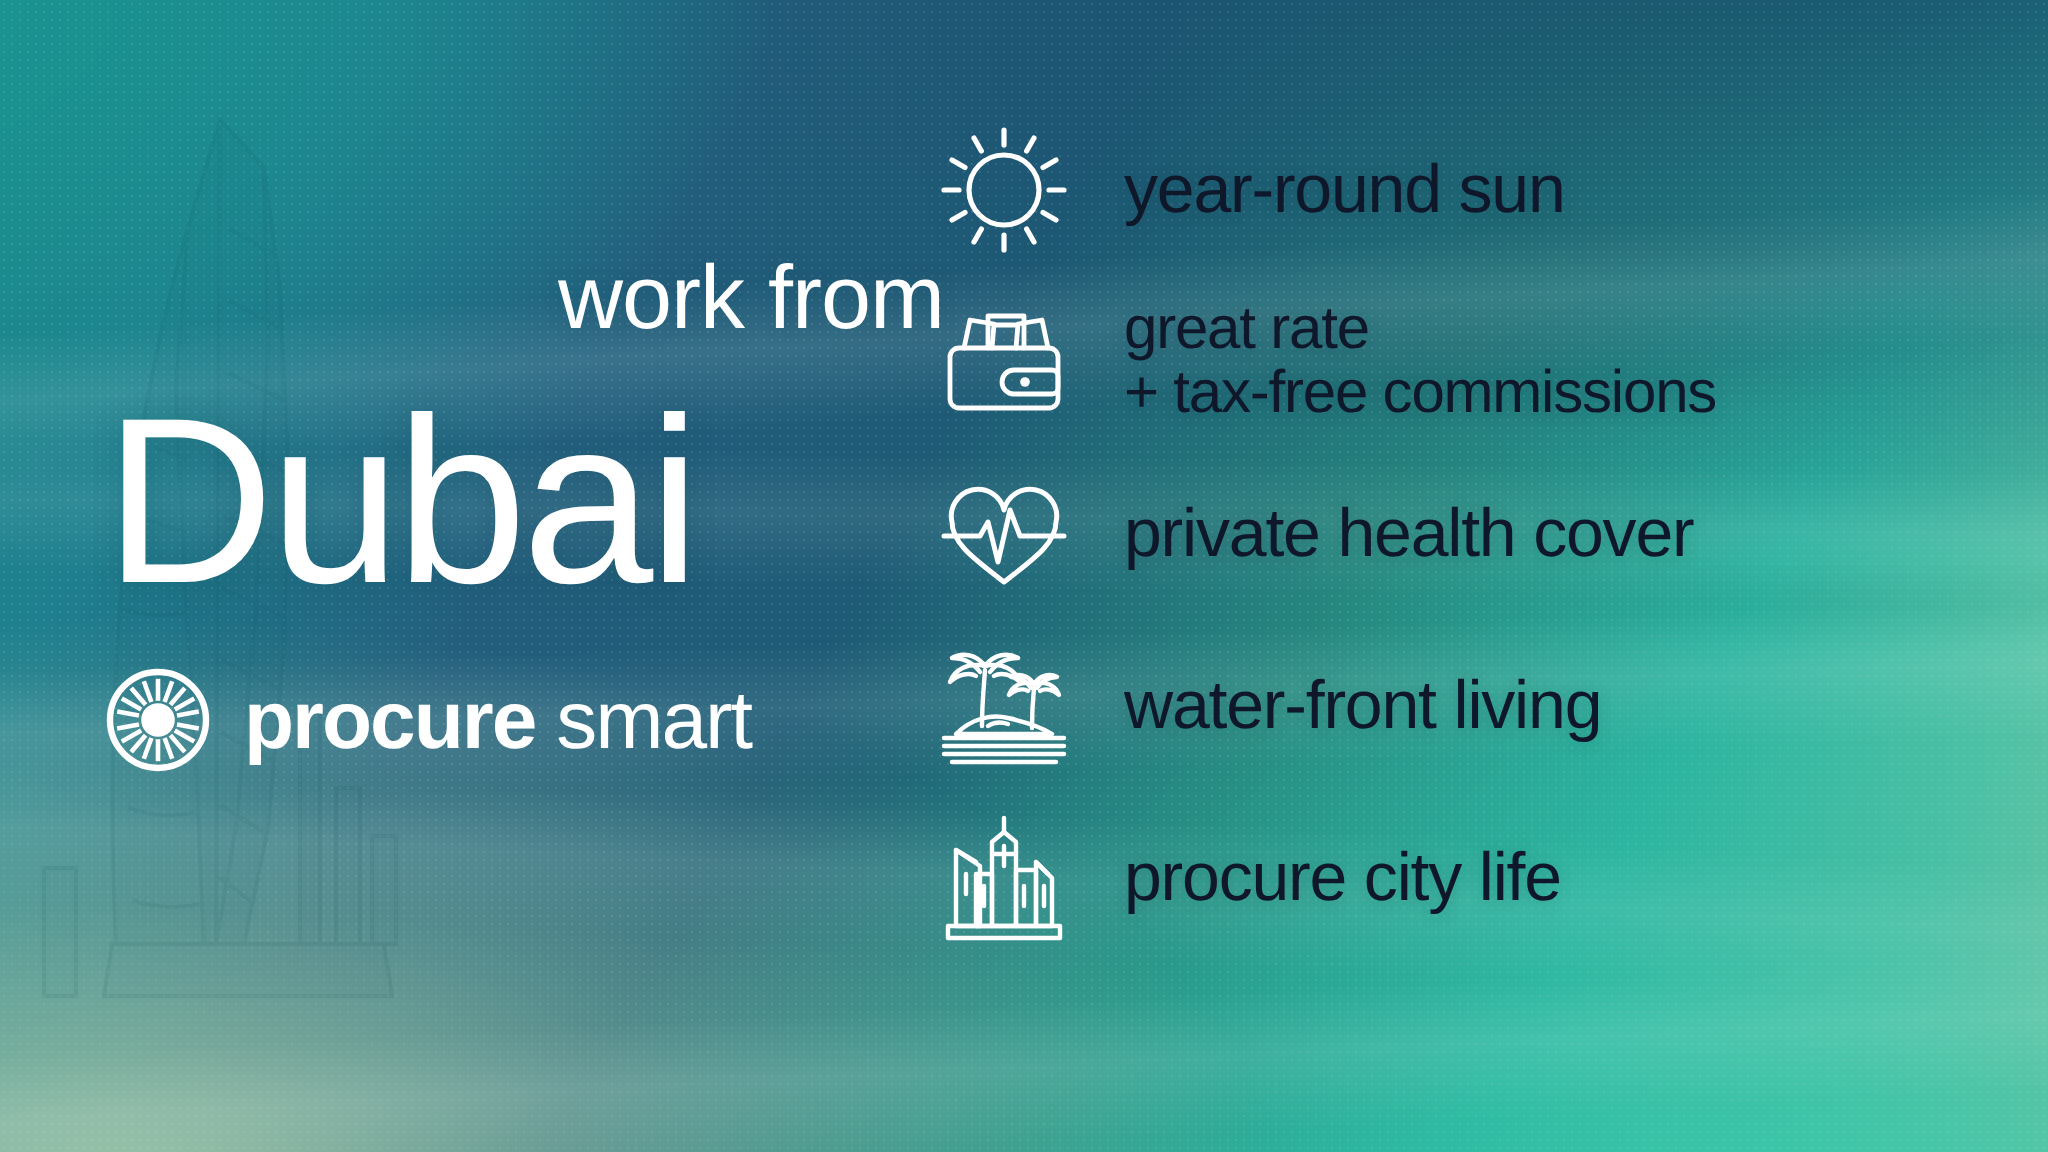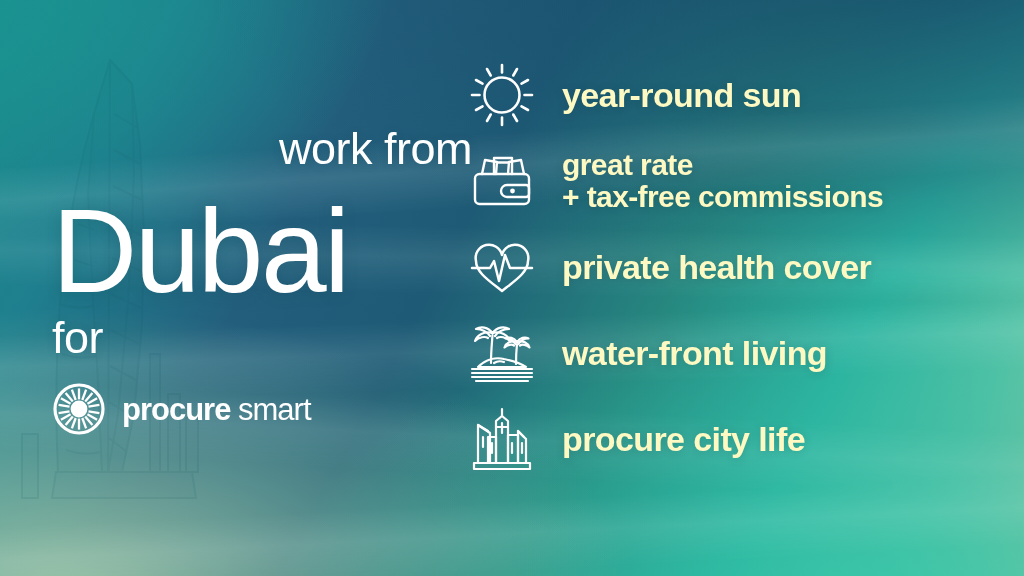--- a/index.html
+++ b/index.html
@@ -129,21 +129,21 @@
 
   .logo-row {
     display:flex;
     align-items:center;
     gap:16px;
     margin-top:22px;
   }
   .logo-mark { width:54px; height:54px; flex:none; }
   .logo-mark svg { width:100%; height:100%; display:block; }
   .wordmark {
-    font-size:31px;
+    font-size:41px;
     line-height:1;
     color:#fff;
     letter-spacing:-1px;
     white-space:nowrap;
   }
   .wm-bold { font-weight:700; }
   .wm-light { font-weight:300; }
 
   
   .benefits {
@@ -159,23 +159,23 @@
   }
   .b-icon {
     width:72px; height:72px;
     flex:none;
     display:flex;
     align-items:center;
     justify-content:center;
   }
   .b-icon svg { width:100%; height:100%; display:block; overflow:visible; }
   .b-label {
-    color:#fef9c3;
+    color:#0f172a;
     font-size:34px;
-    font-weight:700;
+    font-weight:400;
     line-height:1.08;
     letter-spacing:-0.6px;
     text-shadow:0 1px 8px rgba(10,60,70,.22);
   }
   .b-label.two-line { font-size:30px; }
   .b-label .l2 { display:block; }
 </style>
 </head>
 <body>
 
@@ -219,21 +219,20 @@
         <path d="M186 340 L198 340 L198 418 L186 418 Z" fill="#11545e" fill-opacity="0.16"></path>
         <path d="M204 364 L216 364 L216 418 L204 418 Z" fill="#11545e" fill-opacity="0.14"></path>
         <path d="M40 380 L56 380 L56 444 L40 444 Z" fill="#11545e" fill-opacity="0.14"></path>
       </g>
     </svg>
   </div>
 
   <div class="left-block">
     <div class="kicker">work from</div>
     <div class="headline">Dubai</div>
-    <div class="forword">for</div>
 
     <div class="logo-row">
       <span class="logo-mark">
         <svg viewBox="0 0 54 54" xmlns="http://www.w3.org/2000/svg">
           <circle cx="27" cy="27" r="24" fill="none" stroke="#ffffff" stroke-width="3.2"></circle>
           <g stroke="#ffffff" stroke-width="2.3" stroke-linecap="butt">
             <line x1="27" y1="6.4" x2="27" y2="17.4"></line>
             <line x1="34.1" y1="7.6" x2="30.3" y2="18.0"></line>
             <line x1="40.4" y1="11.0" x2="33.2" y2="19.4"></line>
             <line x1="45.1" y1="16.3" x2="35.4" y2="21.7"></line>

